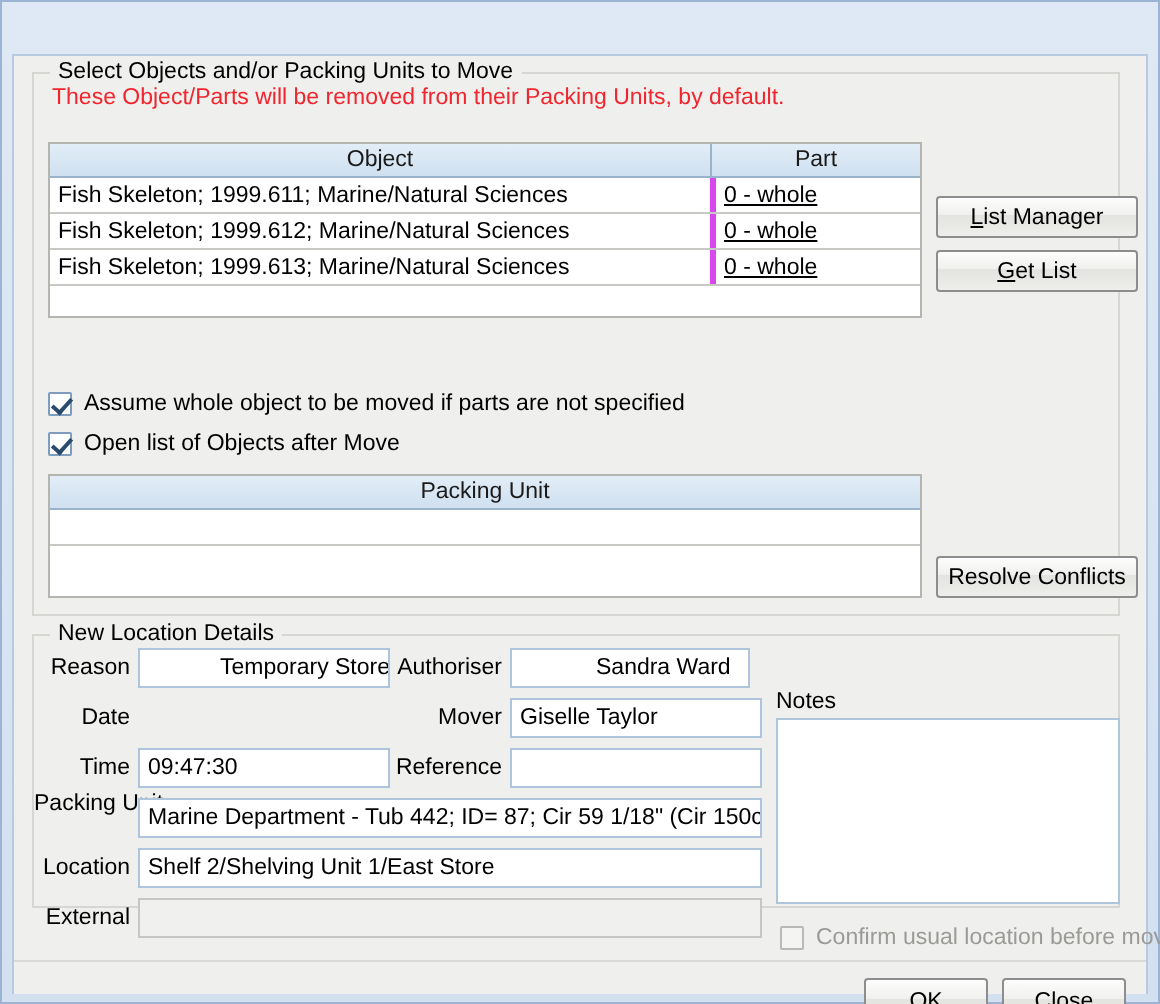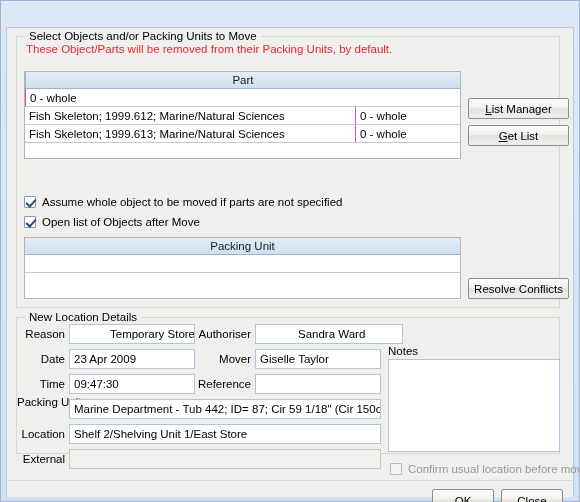--- a/index.html
+++ b/index.html
@@ -89,21 +89,21 @@
   }
   .grid-head .hc.sep { border-left:1px solid #9bb2cb; }
   .grid-row {
     display:flex; height:18px;
     border-bottom:1px solid #c8c8c4;
   }
   .grid-row .c {
     display:flex; align-items:center; padding:0 4px;
     font-size:11.5px; white-space:nowrap; overflow:hidden; height:100%;
   }
-  .grid-row .c.sep { border-left:1px solid #d946ef; }
+  .grid-row .c.sep { border-left:3px solid #d946ef;text-decoration:underline; }
   .grid-filler { flex:1; }
   
   .btn {
     position:absolute;
     background:linear-gradient(180deg,#fdfdfd 0%,#f0f0ee 45%,#e3e3e0 46%,#eeeeec 100%);
     border:1px solid #8d8d8d;
     border-radius:2px;
     display:flex; align-items:center; justify-content:center;
     font-size:11.5px; color:#000; cursor:pointer;
     white-space:nowrap;
@@ -155,23 +155,25 @@
 
   <div class="client">
 
     <div class="group" style="left:9px; top:8px; width:544px; height:272px;">
       <span class="legend">Select Objects and/or Packing Units to Move</span>
       <span class="warn">These Object/Parts will be removed from their Packing Units, by default.</span>
     </div>
 
     <div class="grid" style="left:17px; top:43px; width:437px; height:88px;">
       <div class="grid-head">
+        <div class="hc" style="width:330px;">Object</div>
         <div class="hc sep grid-filler">Part</div>
       </div>
       <div class="grid-row">
+        <div class="c" style="width:330px;">Fish Skeleton; 1999.611; Marine/Natural Sciences</div>
         <div class="c sep grid-filler">0 - whole</div>
       </div>
       <div class="grid-row">
         <div class="c" style="width:330px;">Fish Skeleton; 1999.612; Marine/Natural Sciences</div>
         <div class="c sep grid-filler">0 - whole</div>
       </div>
       <div class="grid-row">
         <div class="c" style="width:330px;">Fish Skeleton; 1999.613; Marine/Natural Sciences</div>
         <div class="c sep grid-filler">0 - whole</div>
       </div>
@@ -209,31 +211,28 @@
     <div class="group" style="left:9px; top:289px; width:544px; height:137px;">
       <span class="legend">New Location Details</span>
     </div>
 
     <span class="lbl" style="left:10px; top:300px; width:48px;">Reason</span>
     <div class="fld" style="left:62px; top:296px; width:126px; height:20px;padding-left:40px;">
       <span>Temporary Store</span>
     </div>
 
     <span class="lbl" style="left:10px; top:325px; width:48px;">Date</span>
-    <div class="fld" style="left:62px; top:321px; width:126px; height:20px;">
-      <span>23 Apr 2009</span>
-    </div>
 
     <span class="lbl" style="left:10px; top:350px; width:48px;">Time</span>
     <div class="fld" style="left:62px; top:346px; width:126px; height:20px;">
       <span>09:47:30</span>
     </div>
 
     <span class="lbl" style="left:182px; top:300px; width:62px;">Authoriser</span>
-    <div class="fld" style="left:248px; top:296px; width:148px; height:20px;padding-left:42px;">
+    <div class="fld" style="left:248px; top:296px; width:120px; height:20px;padding-left:42px;">
       <span>Sandra Ward</span>
     </div>
 
     <span class="lbl" style="left:182px; top:325px; width:62px;">Mover</span>
     <div class="fld" style="left:248px; top:321px; width:126px; height:20px;">
       <span>Giselle Taylor</span>
     </div>
 
     <span class="lbl" style="left:182px; top:350px; width:62px;">Reference</span>
     <div class="fld" style="left:248px; top:346px; width:126px; height:20px;">

